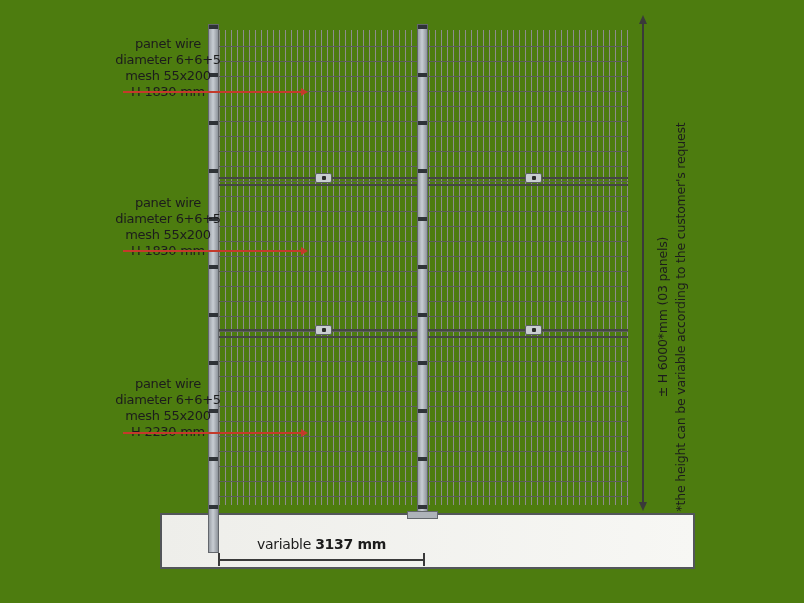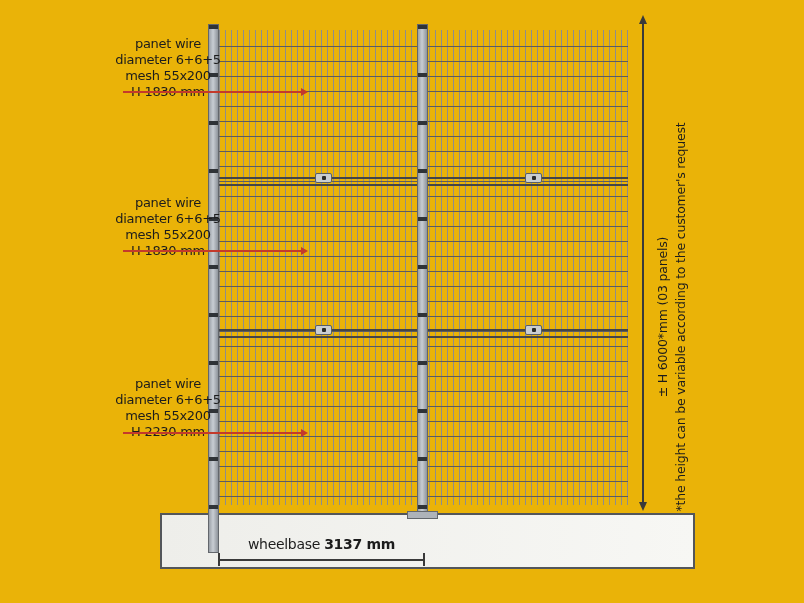--- a/index.html
+++ b/index.html
@@ -1,17 +1,17 @@
 <!DOCTYPE html>
 <html><head>
 <meta charset="utf-8">
 <style>
   html,body{margin:0;padding:0;background:#ffffff;}
   .stage{
-    position:relative;width:804px;height:603px;background:#eab308;overflow:hidden;
+    position:relative;width:804px;height:603px;background:#4d7c0f;overflow:hidden;
     font-family:"DejaVu Sans","Liberation Sans",sans-serif;color:#1f1f1f;
   }
   
   .mesh{
     position:absolute;left:219px;top:30px;width:409px;height:475px;z-index:2;
     background:repeating-linear-gradient(90deg,#8d8d8d 0 1px,transparent 1px 6px);
   }
   .mesh .hwires{
     position:absolute;left:0;right:0;top:10px;bottom:8px;
     background:repeating-linear-gradient(0deg,#5d5d5d 0 1px,transparent 1px 15px);
@@ -142,16 +142,16 @@
   <div class="vdim-line"></div>
   <div class="ah ah-up"></div>
   <div class="ah ah-down"></div>
   <div class="vtext vtext-dim">± H 6000*mm (03 panels)</div>
   <div class="vtext vtext-note">*the height can be variable according to the customer's request</div>
 
   <div class="wb-line"></div>
   <div class="wb-tick" style="left:218px;"></div>
   <div class="wb-tick" style="left:423px;"></div>
   <div class="wb-text">
-    <span>wheelbase </span><span class="val">3137 mm</span>
+    <span>variable </span><span class="val">3137 mm</span>
   </div>
 
 </div>
 
 </body></html>

